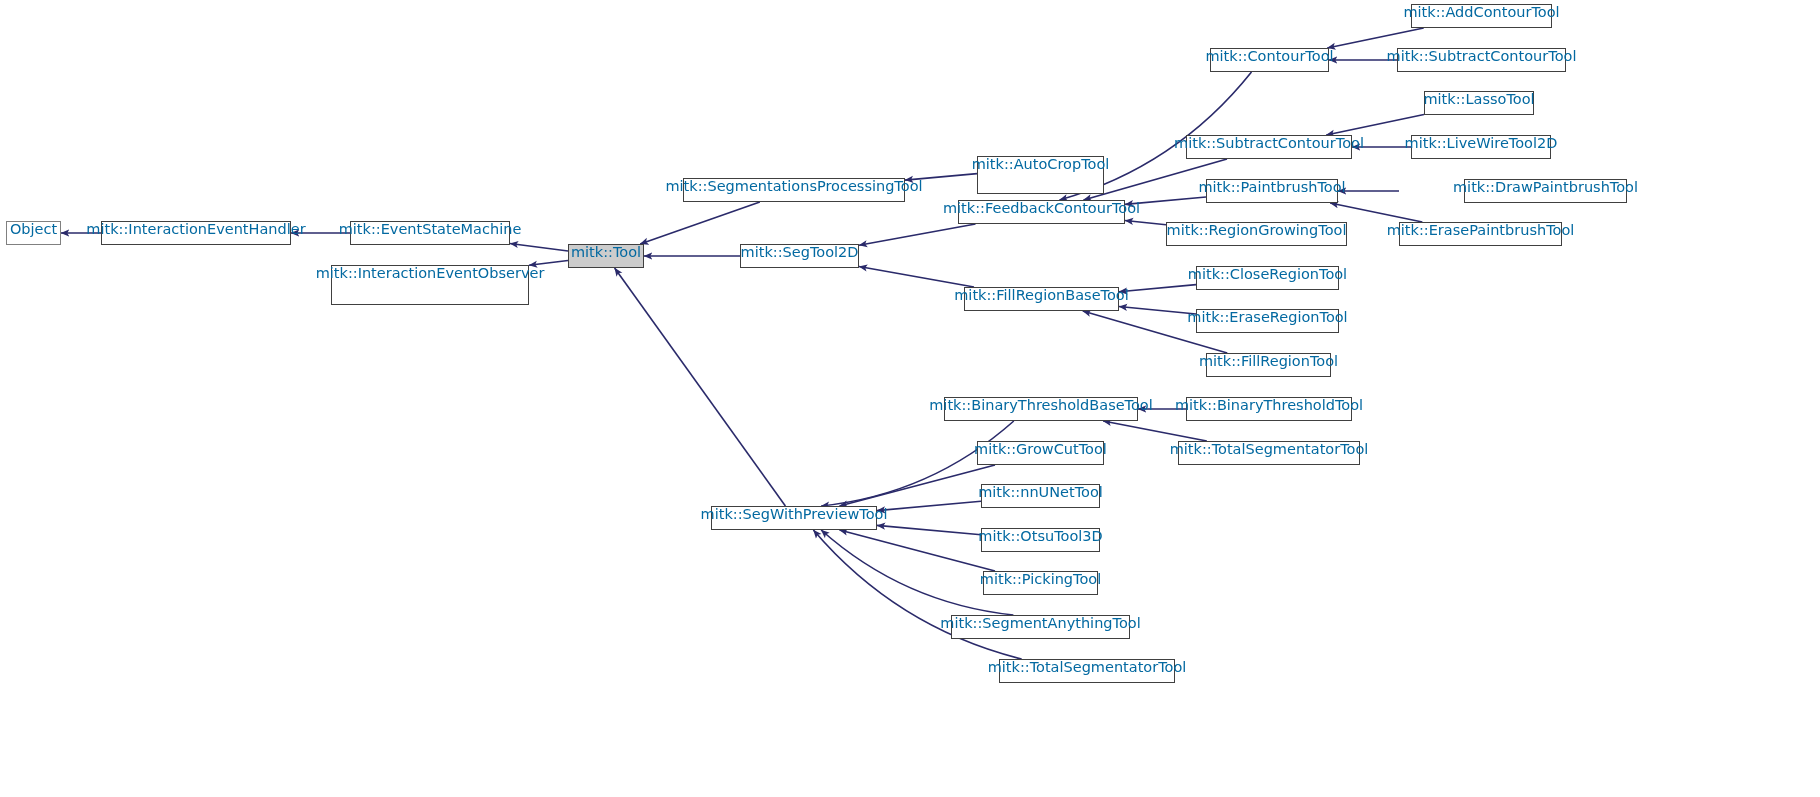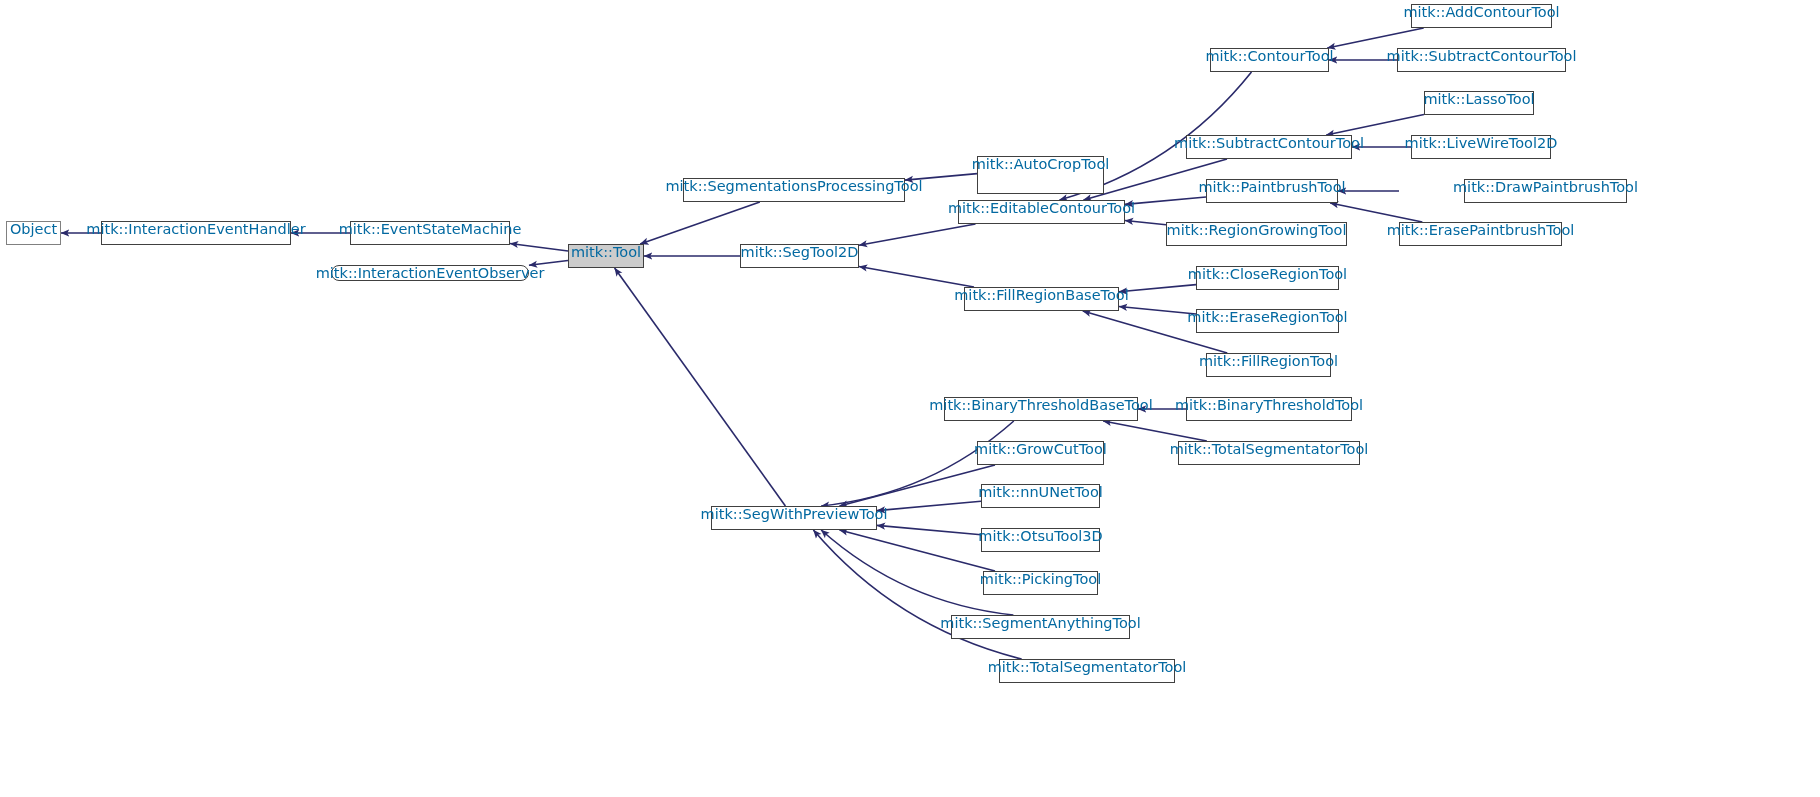--- a/index.html
+++ b/index.html
@@ -91,40 +91,40 @@
     </svg>
 <div class="node plain" style="left: 6px; top: 221px; width: 55px; height: 24px;">
       <span>Object</span>
     </div>
     <div class="node" style="left: 101px; top: 221px; width: 190px; height: 24px;">
       <span>mitk::InteractionEventHandler</span>
     </div>
     <div class="node" style="left: 350px; top: 221px; width: 160px; height: 24px;">
       <span>mitk::EventStateMachine</span>
     </div>
-    <div class="node" style="left: 331px; top: 265px; width: 198px; height: 16px; border-radius: 12px;">
+    <div class="node" style="left: 331px; top: 265px; width: 198px; height: 40px;">
       <span>mitk::InteractionEventObserver</span>
     </div>
     <div class="node root" style="left: 568px; top: 244px; width: 76px; height: 24px;">
       <span>mitk::Tool</span>
     </div>
     <div class="node" style="left: 683px; top: 178px; width: 222px; height: 24px;">
       <span>mitk::SegmentationsProcessingTool</span>
     </div>
     <div class="node" style="left: 740px; top: 244px; width: 119px; height: 24px;">
       <span>mitk::SegTool2D</span>
     </div>
     <div class="node" style="left: 711px; top: 506px; width: 166px; height: 24px;">
       <span>mitk::SegWithPreviewTool</span>
     </div>
     <div class="node" style="left: 977px; top: 156px; width: 127px; height: 38px;">
       <span>mitk::AutoCropTool</span>
     </div>
     <div class="node" style="left: 958px; top: 200px; width: 167px; height: 24px;">
-      <span>mitk::EditableContourTool</span>
+      <span>mitk::FeedbackContourTool</span>
     </div>
     <div class="node" style="left: 964px; top: 287px; width: 155px; height: 24px;">
       <span>mitk::FillRegionBaseTool</span>
     </div>
     <div class="node" style="left: 1210px; top: 48px; width: 119px; height: 24px;">
       <span>mitk::ContourTool</span>
     </div>
     <div class="node" style="left: 1186px; top: 135px; width: 166px; height: 24px;">
       <span>mitk::SubtractContourTool</span>
     </div>

